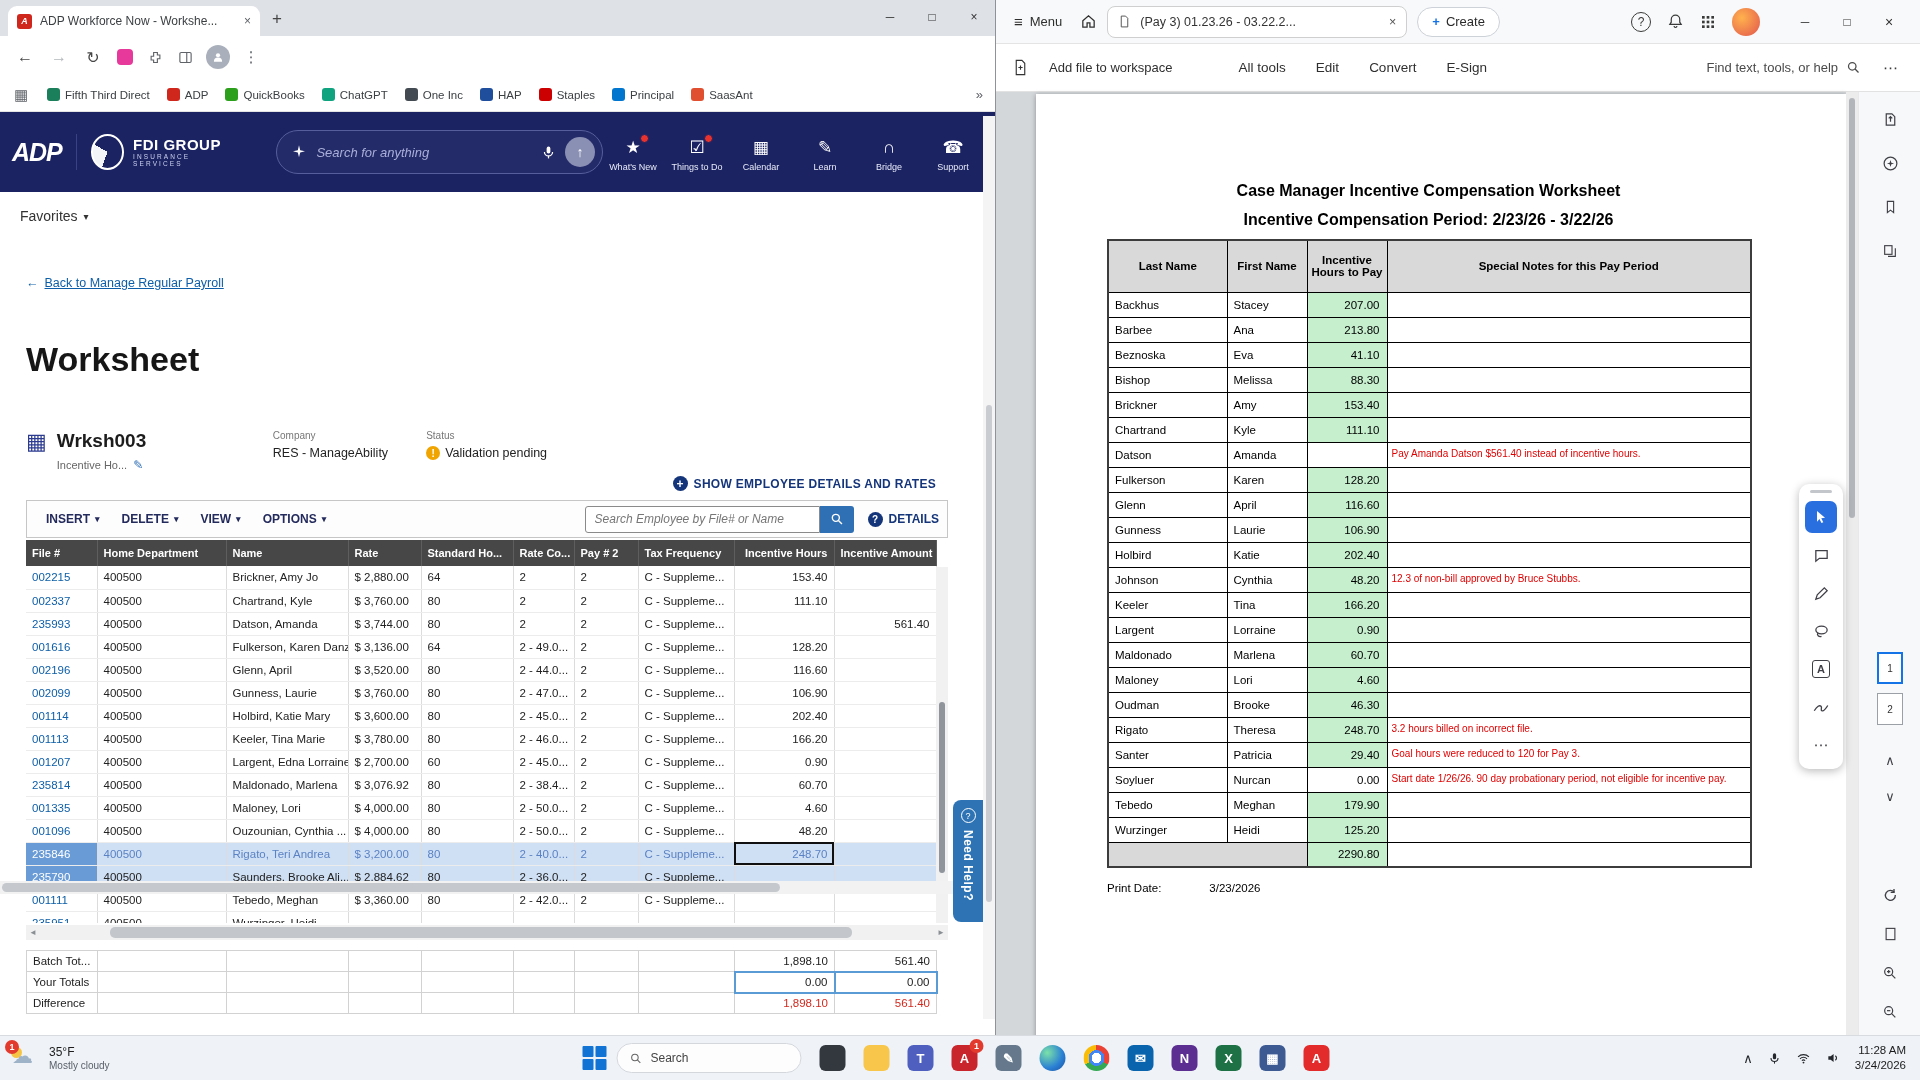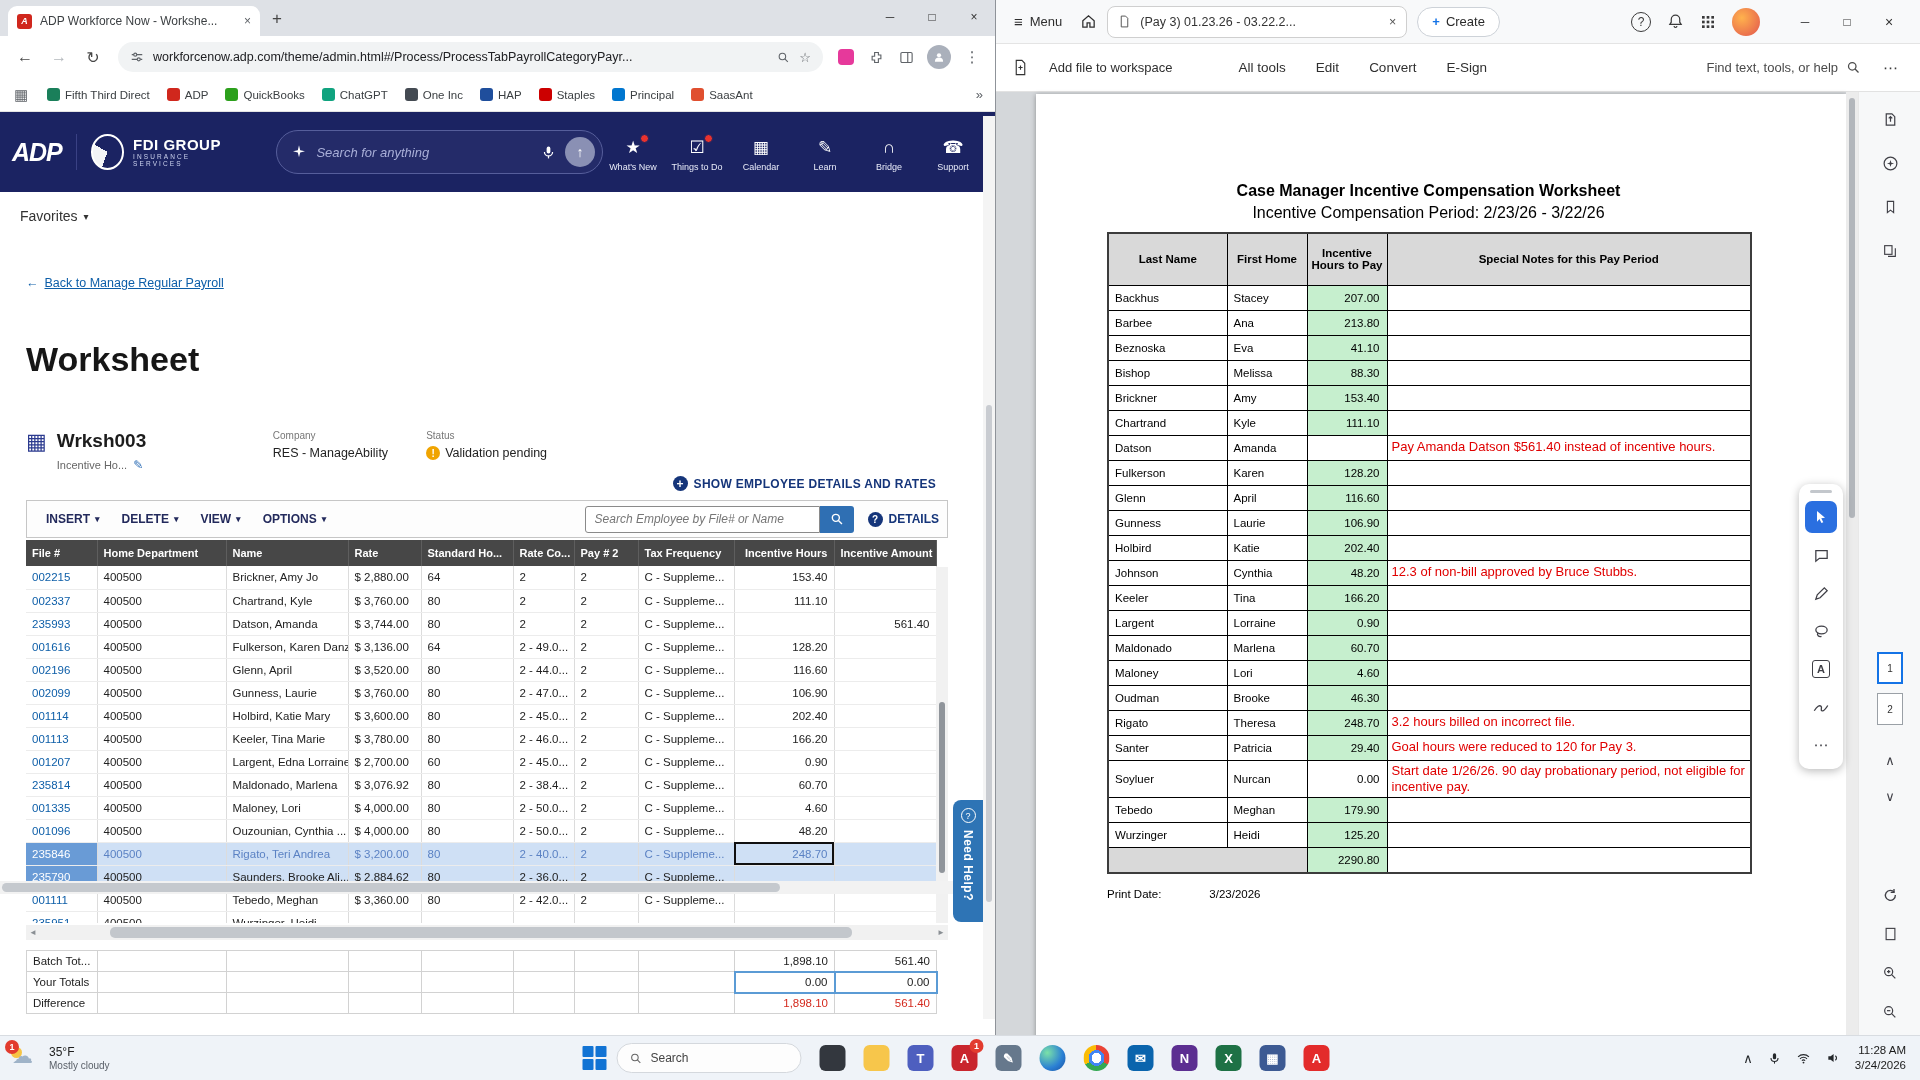--- a/index.html
+++ b/index.html
@@ -121,27 +121,27 @@
 .awin-controls span{width:42px;height:44px;display:flex;align-items:center;justify-content:center;font-size:12px;color:#333}
 .acr-toolbar{height:48px;background:#fff;border-bottom:1px solid #e2e2e2;display:flex;align-items:center;padding:0 16px}
 .add-file{display:flex;align-items:center;gap:20px;font-size:13px;color:#2f2f2f}
 #acr-tabs{display:flex;gap:30px;margin-left:66px;font-size:13.5px;color:#2f2f2f}
 .acr-find{margin-left:auto;display:flex;align-items:center;gap:8px;font-size:13px;color:#4a4a4a}
 .acr-more{margin-left:22px;margin-right:6px;font-size:15px;color:#3a3a3a}
 .doc-area{position:absolute;top:92px;left:0;right:0;bottom:0;background:#d4d7da}
 .pdf-page{position:absolute;left:40px;top:2px;width:810px;bottom:-10px;background:#fff;box-shadow:0 1px 5px rgba(0,0,0,.35)}
 .pdf-head{margin:88px 0 0 71px;width:643px;text-align:center;color:#000}
 .pdf-title{font-size:16px;font-weight:bold}
-.pdf-sub{font-size:16px;font-weight:normal;margin-top:4px}
+.pdf-sub{font-size:16px;font-weight:bold;margin-top:11px}
 table.pdft{border-collapse:collapse;table-layout:fixed;width:643px;margin:10px 0 0 71px;border:2px solid #3c3c3c}
 .pdft th{border:1px solid #000;background:#d9d9d9;font-size:11.5px;font-weight:bold;text-align:center;padding:6px 4px;height:52px;vertical-align:middle}
 .pdft td{border:1px solid #000;font-size:11.5px;color:#000;padding:2px 6px;height:25px;vertical-align:middle}
 .pdft td.phours{text-align:right;padding-right:7px}
 .pdft td.green{background:#c6efce}
-.pdft td.pnote{color:#e00000;font-size:13px;line-height:1.25;padding:2px 4px}
+.pdft td.pnote{color:#e00000;font-size:10px;line-height:1.25;padding:2px 4px}
 .pdft td.ptotal-merge{background:#d9d9d9}
 .pdf-printrow{display:flex;margin:14px 0 0 71px;font-size:11.5px;color:#000;gap:48px}
 .pdf-vscroll{position:absolute;top:0;bottom:0;right:62px;width:12px;background:#ececec}
 .pdf-vthumb{position:absolute;top:6px;height:420px;left:3px;width:6px;background:#b2b6bb;border-radius:3px}
 .rail{position:absolute;top:0;bottom:0;right:0;width:62px;background:#f7f8f9;border-left:1px solid #e8e8e8}
 .rail .rico{width:62px;height:26px;display:flex;align-items:center;justify-content:center;color:#3f3f46}
 .rail-top{position:absolute;top:14px;left:0;display:flex;flex-direction:column;gap:18px}
 .rail-pages{position:absolute;top:560px;left:0;width:62px;display:flex;flex-direction:column;gap:9px;align-items:center}
 .page-box{width:26px;height:32px;border:1px solid #9aa0a6;background:#fff;font-size:10px;color:#333;display:flex;align-items:center;justify-content:center}
 .page-box.cur{border:2px solid #1473e6}
@@ -194,37 +194,20 @@
       <div class="bwin-controls">
         <span>─</span>
         <span>□</span>
         <span>×</span>
       </div>
     </div>
     <div class="addressbar">
       <span class="nav-ico">←</span>
       <span class="nav-ico disabled">→</span>
       <span class="nav-ico">↻</span>
-      <div class="url-pill">
-        <span class="pill-ico">
-          <svg width="14" height="14" viewBox="0 0 24 24">
-              <path d="M3 8h18M3 16h18" stroke="currentColor" stroke-width="2" fill="none"></path>
-              <circle cx="9" cy="8" r="2.6" fill="#f1f3f4" stroke="currentColor" stroke-width="2"></circle>
-              <circle cx="15" cy="16" r="2.6" fill="#f1f3f4" stroke="currentColor" stroke-width="2"></circle>
-            </svg>
-        </span>
-        <span class="url-text">workforcenow.adp.com/theme/admin.html#/Process/ProcessTabPayrollCategoryPayr...</span>
-        <span class="pill-ico">
-          <svg width="13" height="13" viewBox="0 0 24 24">
-              <circle cx="10" cy="10" r="6" fill="none" stroke="currentColor" stroke-width="2"></circle>
-              <line x1="14.5" y1="14.5" x2="20" y2="20" stroke="currentColor" stroke-width="2"></line>
-            </svg>
-        </span>
-        <span class="pill-ico">☆</span>
-      </div>
       <span class="pink-ext"></span>
       <span class="bar-ico">
         <svg width="15" height="15" viewBox="0 0 24 24">
             <path d="M9 4h6v4h4v6h-4v6H9v-4H5v-6h4z" fill="none" stroke="currentColor" stroke-width="1.8"></path>
           </svg>
       </span>
       <span class="bar-ico">
         <svg width="15" height="15" viewBox="0 0 24 24">
             <rect x="3" y="4" width="18" height="16" rx="2" fill="none" stroke="currentColor" stroke-width="1.8"></rect>
             <line x1="14" y1="4" x2="14" y2="20" stroke="currentColor" stroke-width="1.8"></line>
@@ -794,21 +777,21 @@
         <table class="pdft">
           <colgroup id="pdf-cols">
               <col style="width: 119px;">
               <col style="width: 80px;">
               <col style="width: 80px;">
               <col style="width: 364px;">
             </colgroup>
           <thead>
               <tr id="pdf-head-row">
                 <th>Last Name</th>
-                <th>First Home</th>
+                <th>First Name</th>
                 <th>Incentive Hours to Pay</th>
                 <th>Special Notes for this Pay Period</th>
               </tr>
             </thead>
           <tbody id="pdf-body">
               <tr>
                 <td class="pname">Backhus</td>
                 <td class="pname">Stacey</td>
                 <td class="phours green">207.00</td>
                 <td class="pnote"></td>

